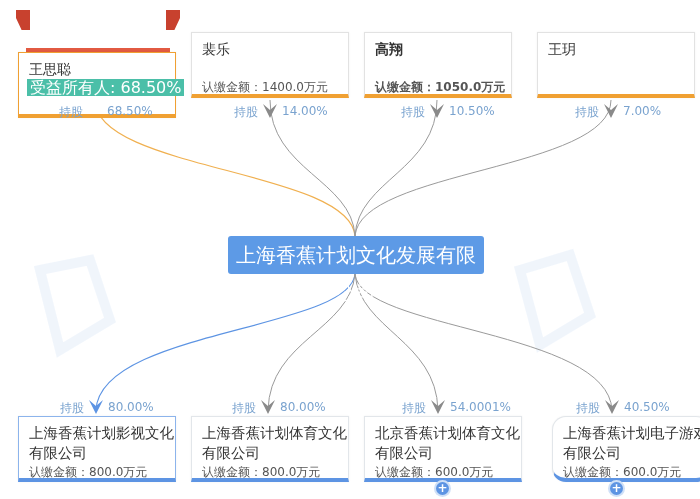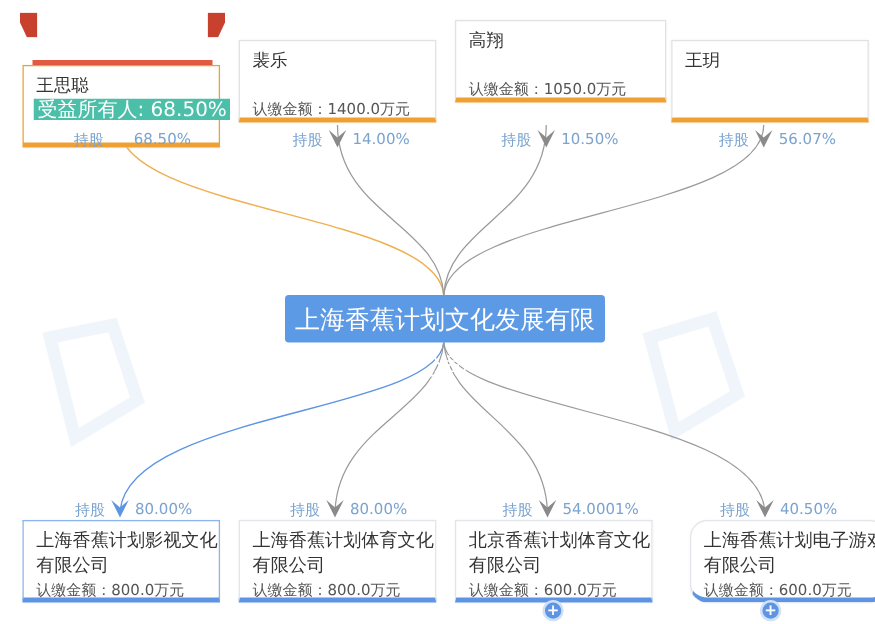--- a/index.html
+++ b/index.html
@@ -105,21 +105,21 @@
 </div>
 
 <div class="node shareholder ctrl" style="left:18px;top:32px;width:158px;height:66px;margin-top:20px;">
   <div class="name">王思聪</div>
   <div class="beneficiary">受益所有人: 68.50%</div>
 </div>
 <div class="node shareholder" style="left:191px;top:32px;width:158px;height:66px;">
   <div class="name">裴乐</div>
   <div class="amt">认缴金额：1400.0万元</div>
 </div>
-<div class="node shareholder" style="left:364px;top:16px;width:169px;height:66px;">
+<div class="node shareholder" style="left:364px;top:32px;width:148px;height:66px;font-weight:bold;">
   <div class="name">高翔</div>
   <div class="amt">认缴金额：1050.0万元</div>
 </div>
 <div class="node shareholder" style="left:537px;top:32px;width:158px;height:66px;">
   <div class="name">王玥</div>
 </div>
 
 <div class="lbl" style="left:95px;top:104px;">
   <span class="k">持股</span>
     <span class="v">68.50%</span>
@@ -127,21 +127,21 @@
 <div class="lbl" style="left:270px;top:104px;">
   <span class="k">持股</span>
     <span class="v">14.00%</span>
 </div>
 <div class="lbl" style="left:437px;top:104px;">
   <span class="k">持股</span>
     <span class="v">10.50%</span>
 </div>
 <div class="lbl" style="left:611px;top:104px;">
   <span class="k">持股</span>
-    <span class="v">56.07%</span>
+    <span class="v">7.00%</span>
 </div>
 
 <div class="center">上海香蕉计划文化发展有限公司</div>
 
 <div class="lbl" style="left:96px;top:400px;">
   <span class="k">持股</span>
     <span class="v">80.00%</span>
 </div>
 <div class="lbl" style="left:268px;top:400px;">
   <span class="k">持股</span>

